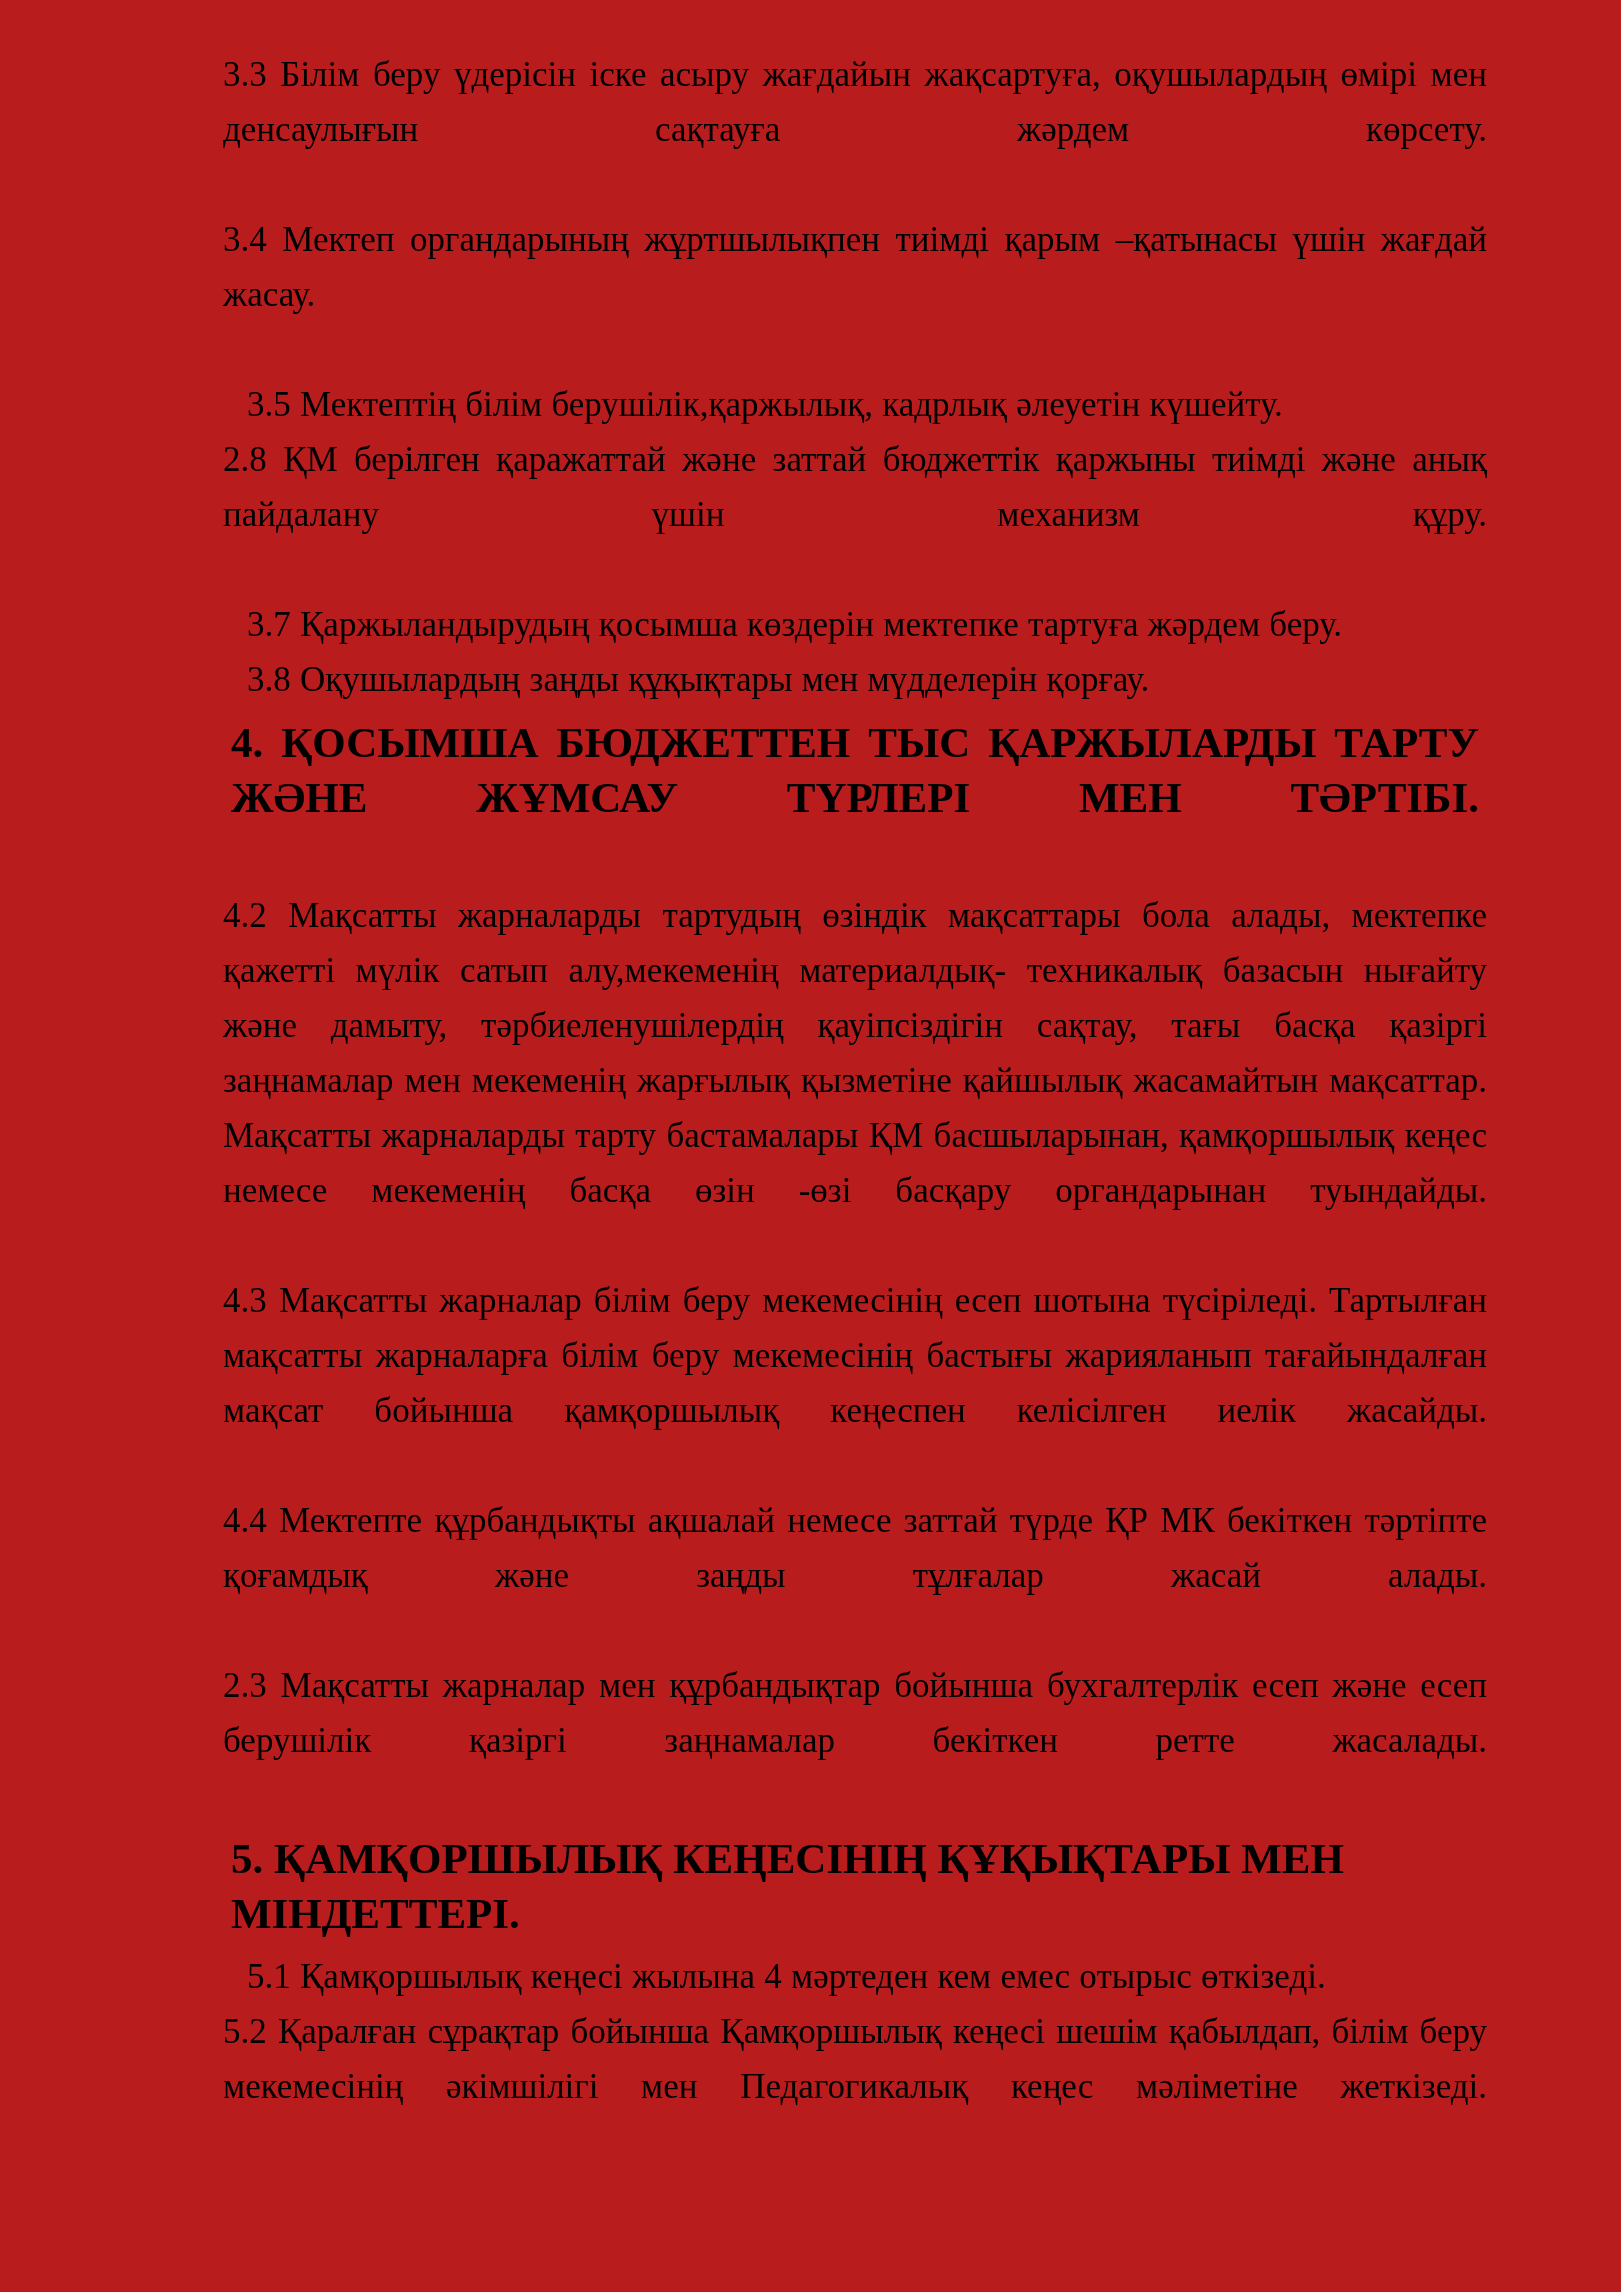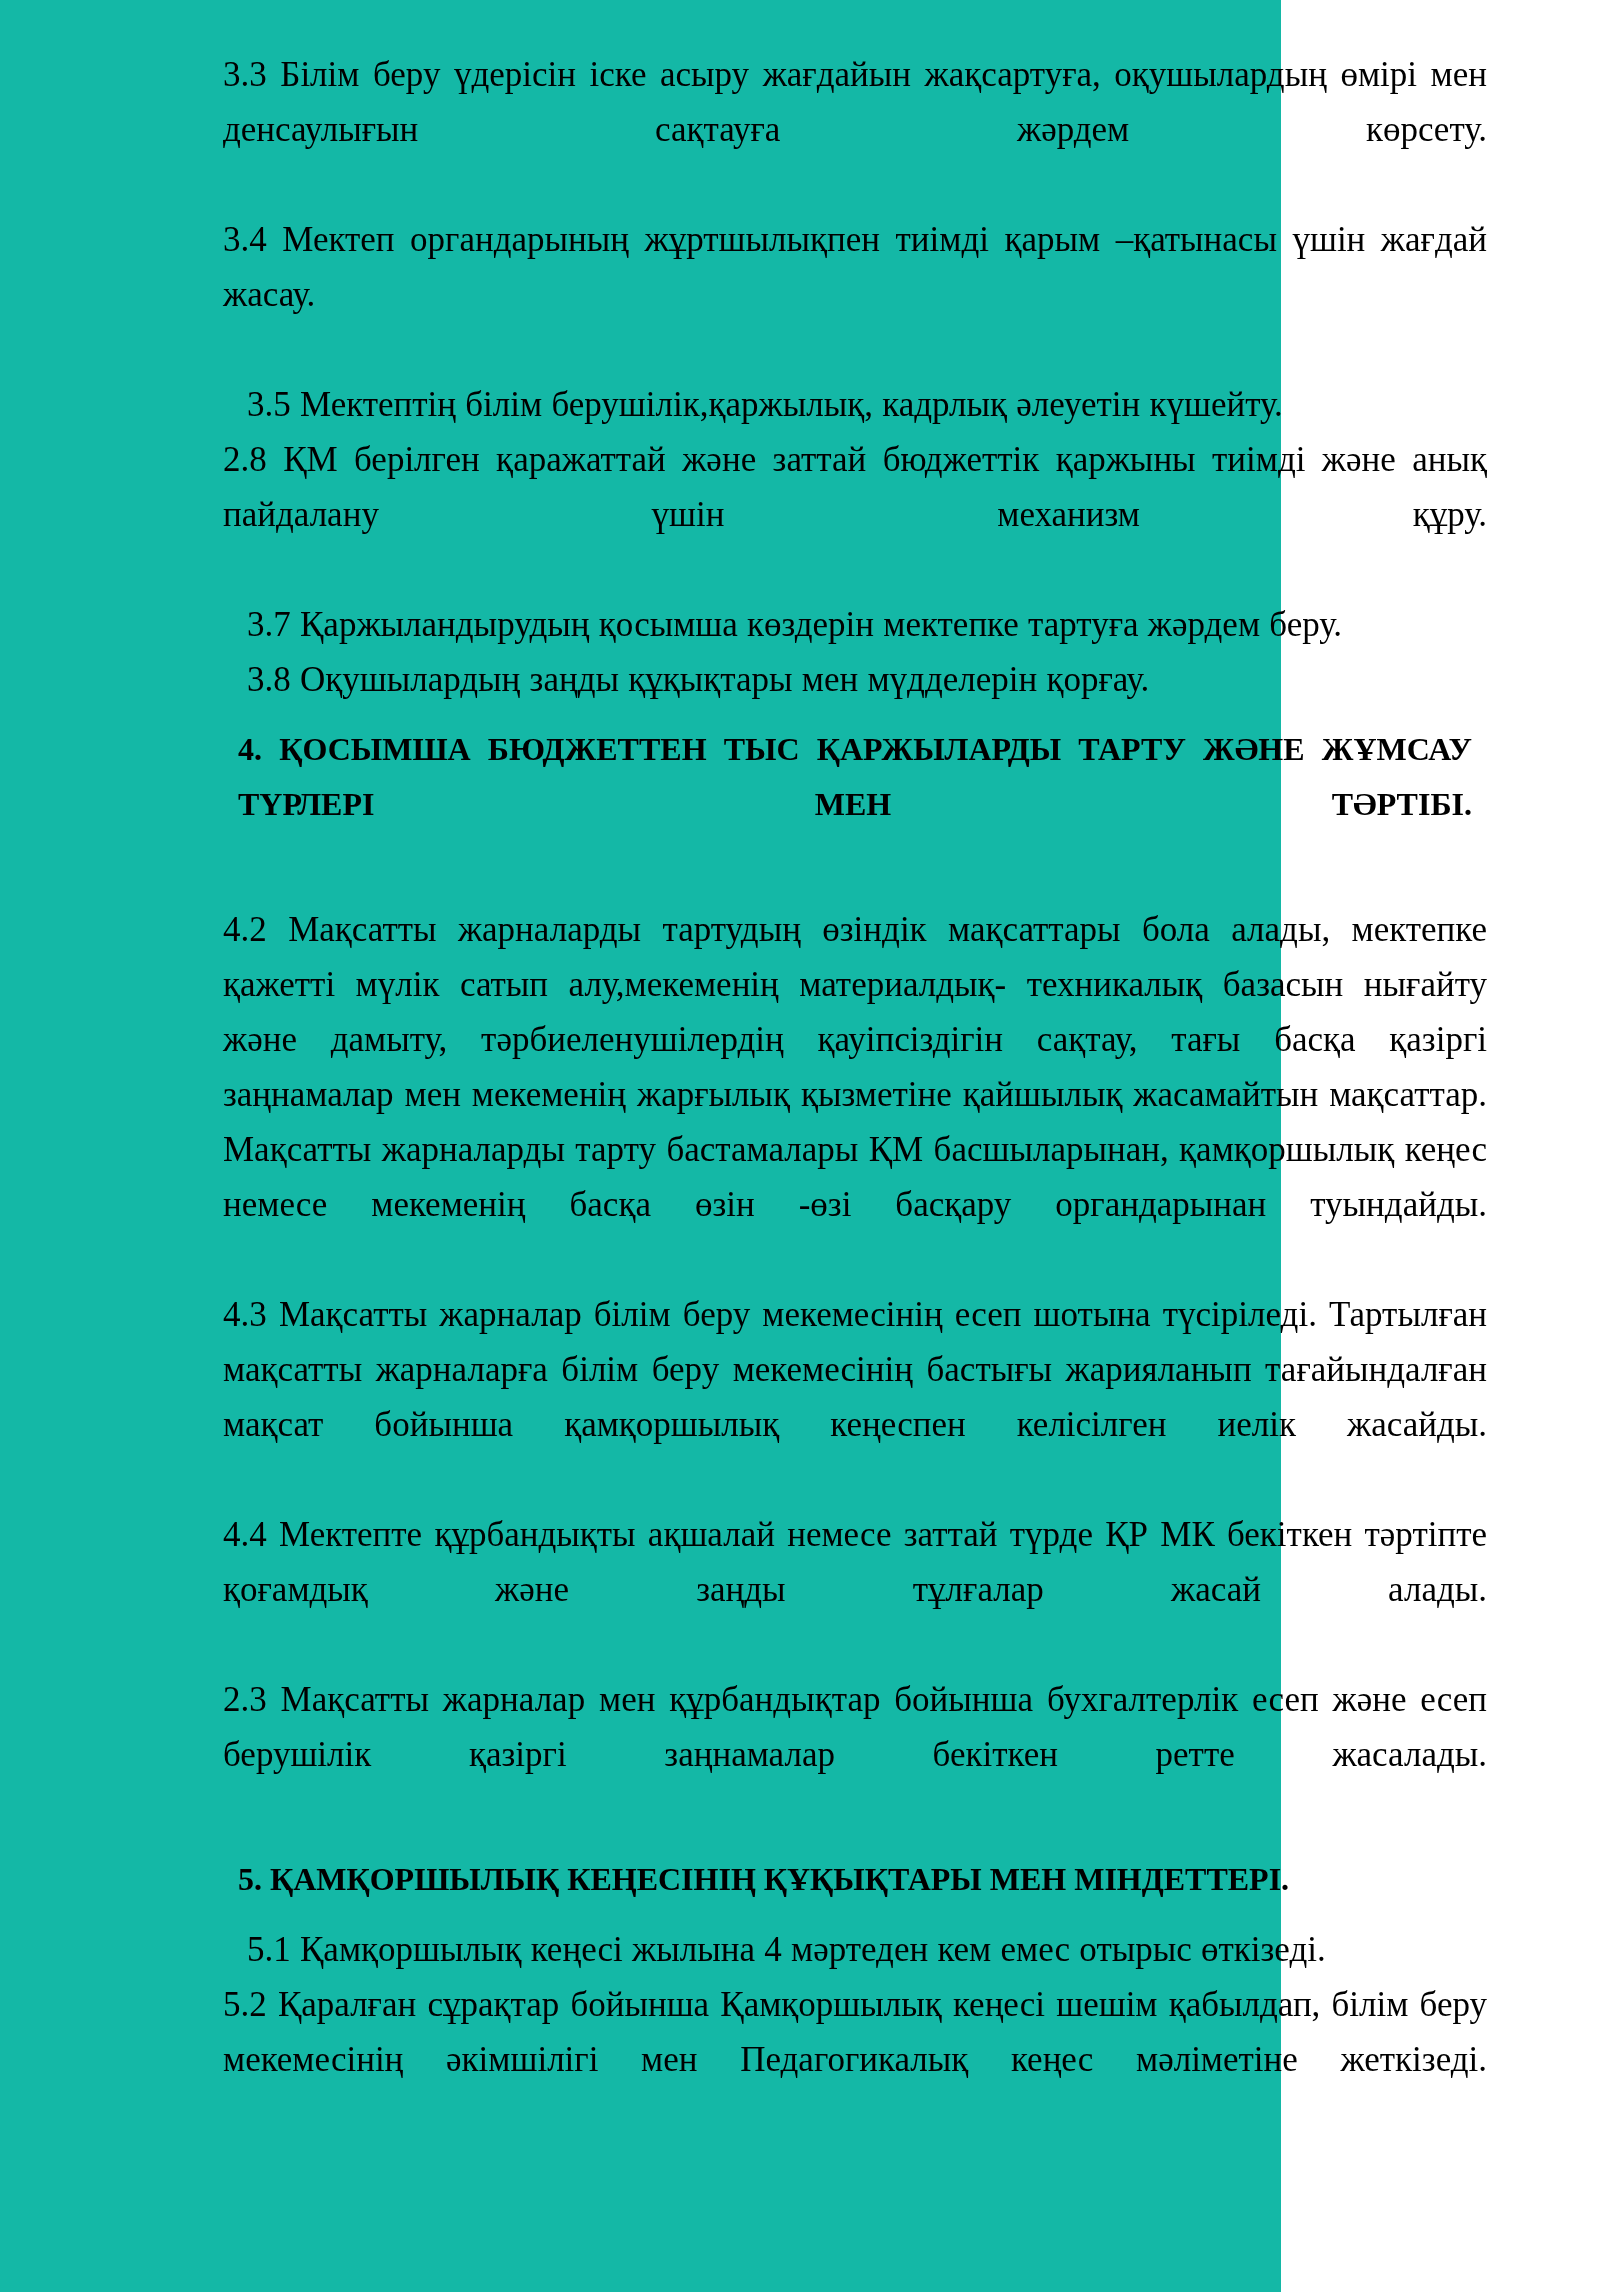--- a/index.html
+++ b/index.html
@@ -10,24 +10,24 @@
   }
   body {
     width: 1621px;
     height: 2293px;
     font-family: "Liberation Serif", "DejaVu Serif", serif;
     color: #000000;
     -webkit-font-smoothing: antialiased;
   }
   .page {
     box-sizing: border-box;
-    width: 1281px;
+    width: 1621px;
     height: 2293px;
     padding: 47px 135px 0 223px;
-    background: #14b8a6;
+    background: #b91c1c;
     position: relative;
   }
   .doc-body {
     width: 1264px;
     margin: 0;
   }
   p.para {
     margin: 0;
     padding: 0;
     font-size: 35px;
@@ -36,23 +36,23 @@
     text-justify: inter-word;
     text-indent: 0;
     hyphens: none;
     word-spacing: 0.5px;
   }
   p.para.last-left {
     text-align: left;
     margin-left: 24px;
   }
   p.heading {
-    margin: 15px;
+    margin: 8px;
     padding: 0;
-    font-size: 32px;
+    font-size: 43px;
     line-height: 55px;
     font-weight: bold;
     text-align: justify;
     text-justify: inter-word;
   }
   p.heading.solo {
     text-align: left;
     font-family: Liberation Serif, serif;
   }
   

